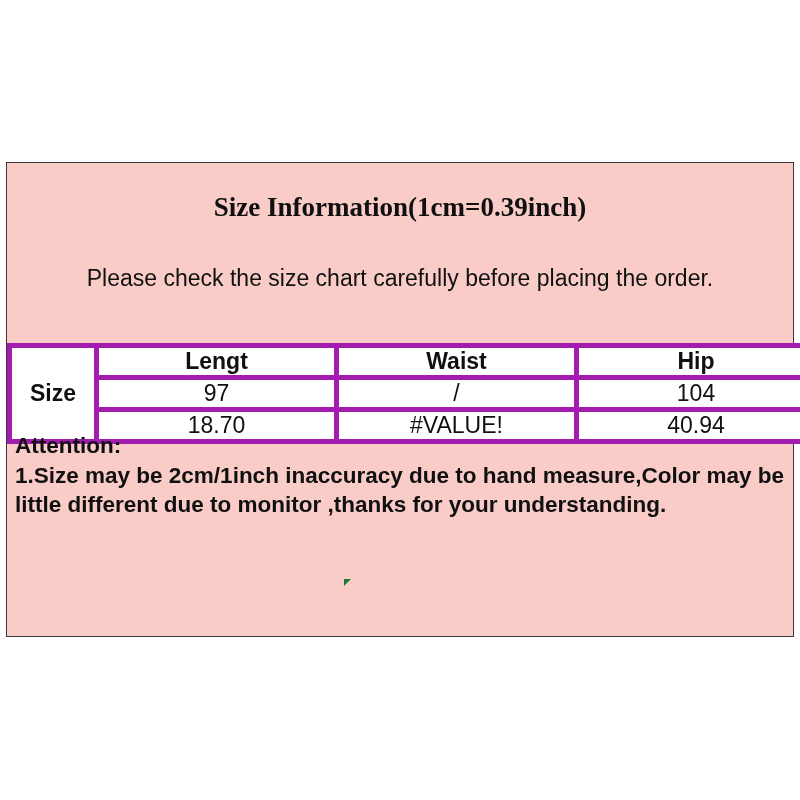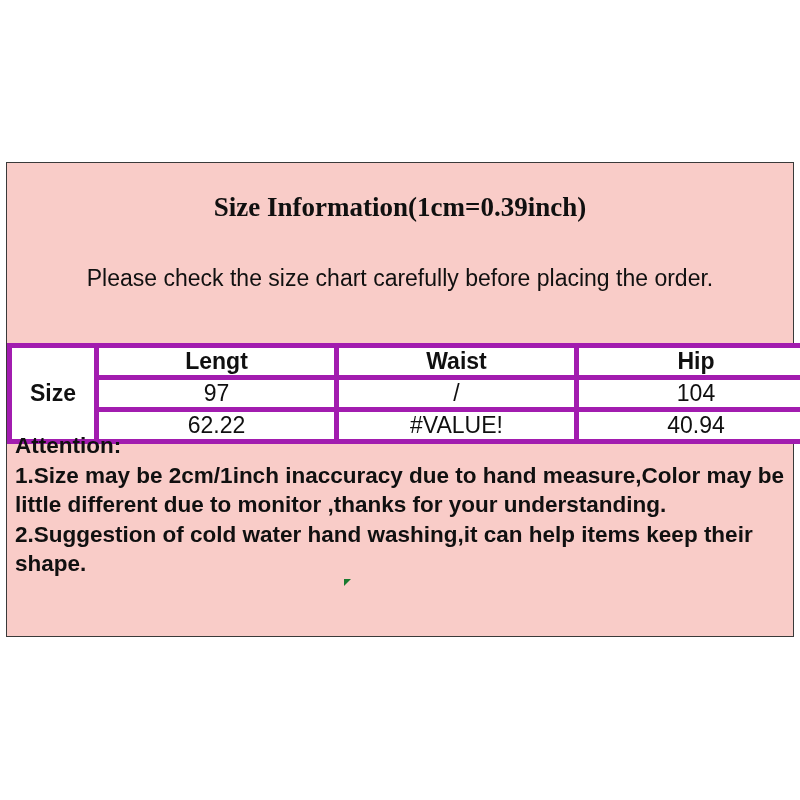--- a/index.html
+++ b/index.html
@@ -125,29 +125,28 @@
           <td class="col-head col-w">Lengt</td>
           <td class="col-head col-m">Waist</td>
           <td class="col-head col-h">Hip</td>
         </tr>
         <tr>
           <td>97</td>
           <td>/</td>
           <td>104</td>
         </tr>
         <tr>
-          <td>62.22</td>
+          <td>18.70</td>
           <td>#VALUE!</td>
           <td>40.94</td>
         </tr>
       </tbody>
         </table>
       <div class="green-mark"></div>
     </div>
 
     <div class="attention">
       <p>Attention:</p>
       <p>1.Size may be 2cm/1inch inaccuracy due to hand measure,Color may be little different due to monitor ,thanks for your understanding.</p>
-      <p>2.Suggestion of cold water hand washing,it can help items keep their shape.</p>
     </div>
 
   </div>
 </div>
 
 </body></html>

